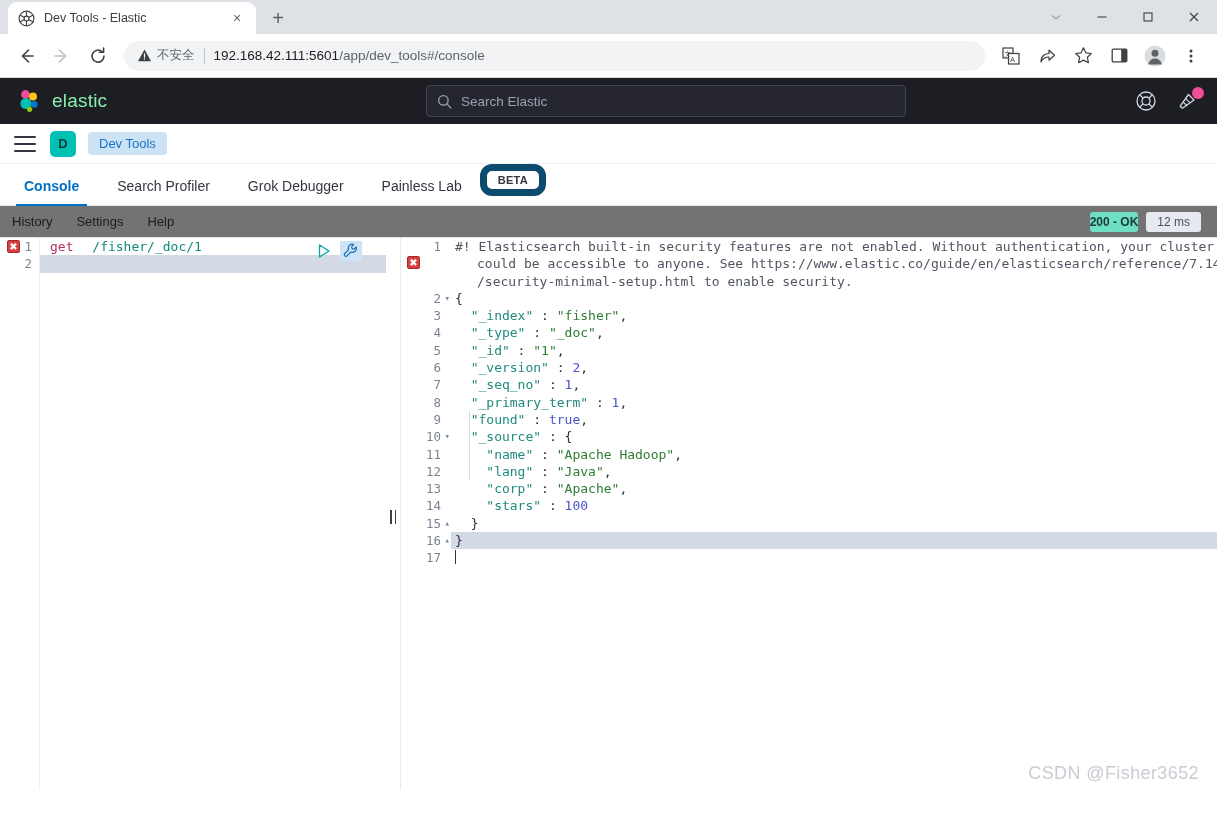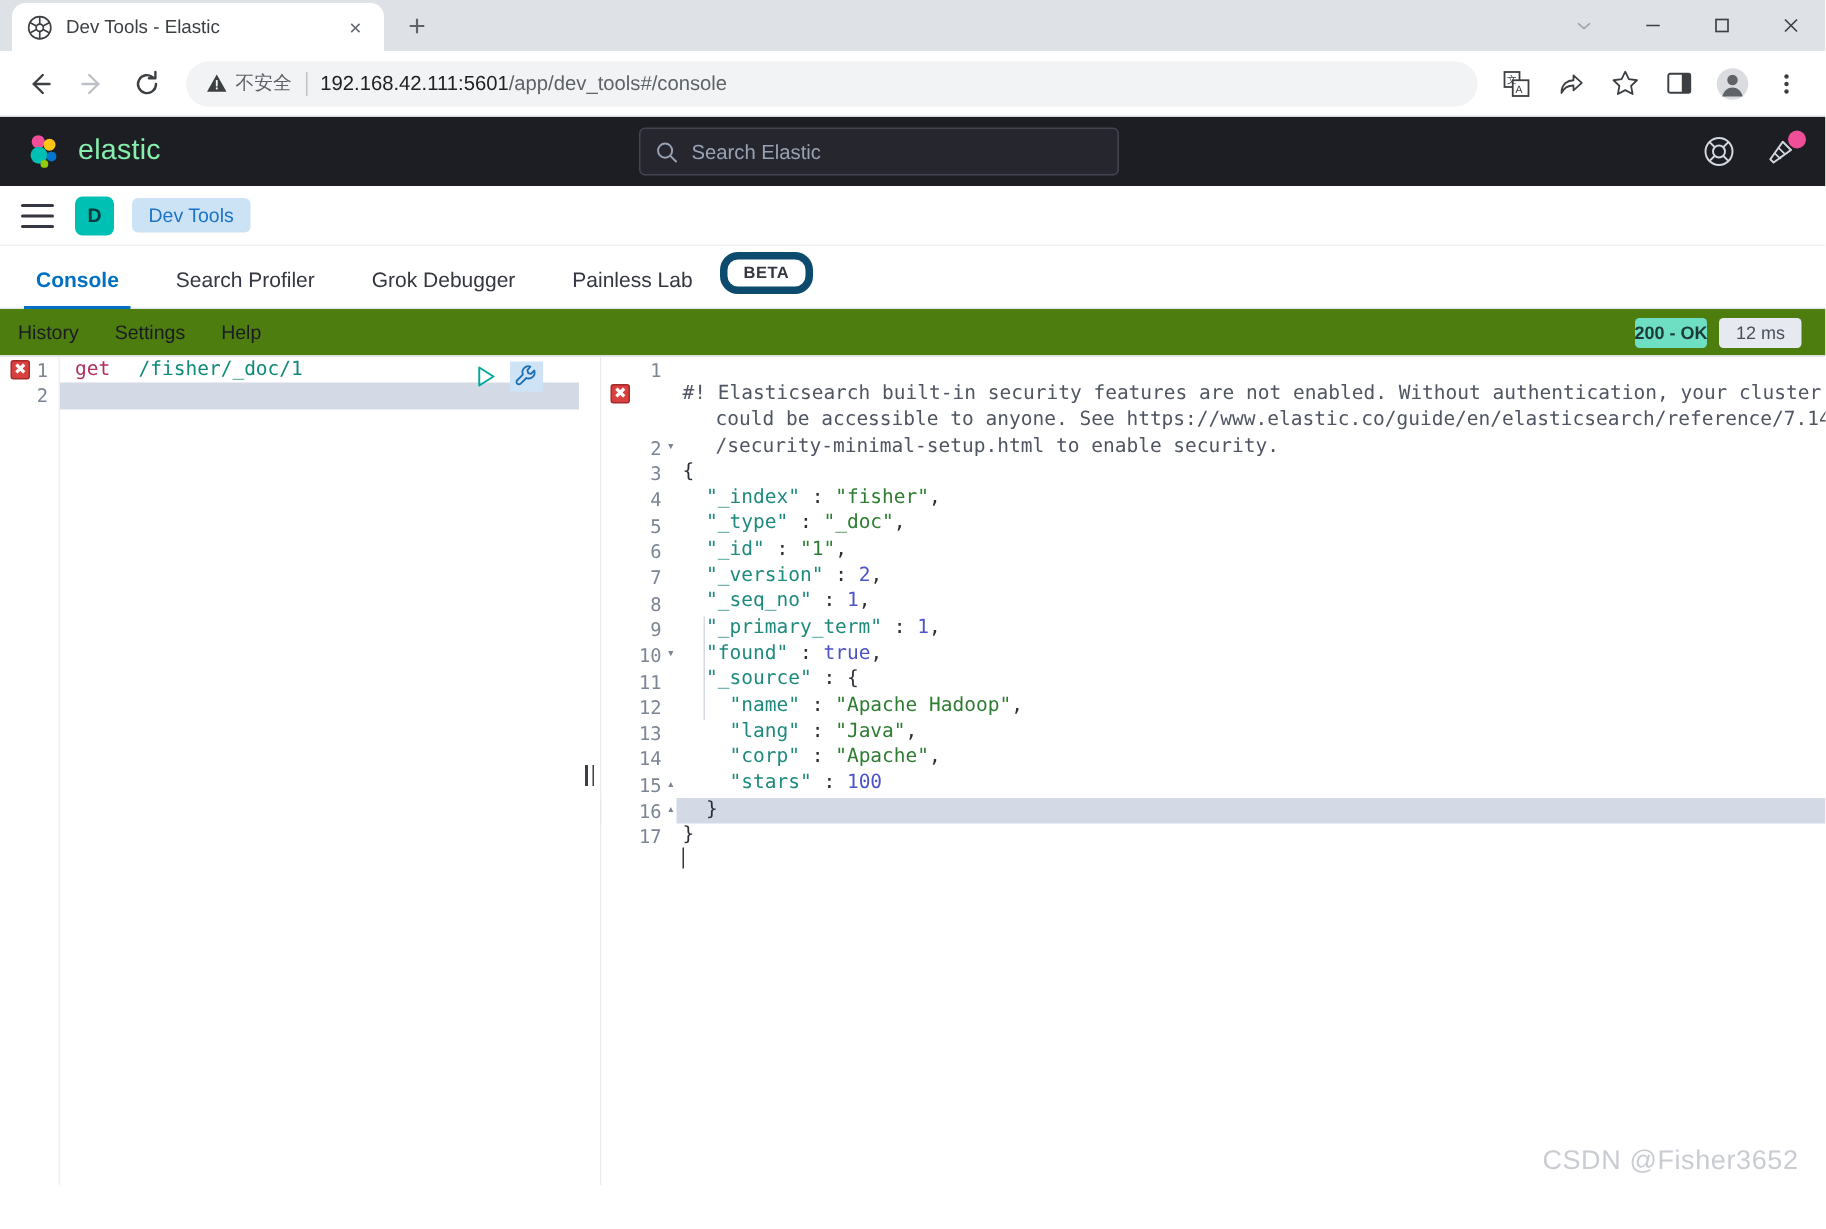--- a/index.html
+++ b/index.html
@@ -70,21 +70,21 @@
   .tb-right { display:flex; align-items:center; flex:0 0 auto; }
 
   
   .elastic-header {
     height:46px; background:#1d1e24; display:flex; align-items:center;
     padding:0 16px; position:relative;
   }
   .brand { display:flex; align-items:center; flex:0 0 auto; }
   .brand-name { color:#86efac; font-size:19px; margin-left:10px; letter-spacing:.2px; }
   .global-search {
-    position:absolute; left:426px; width:320px; height:32px;
+    position:absolute; left:426px; width:480px; height:32px;
     background:#25262e; border:1px solid #434553; border-radius:4px;
     display:flex; align-items:center; padding:0 10px;
   }
   .gs-placeholder { color:#98a2b3; font-size:13.5px; margin-left:9px; }
   .header-right {
     margin-left:auto; display:flex; align-items:center; gap:16px;
   }
   .hdr-icon { position:relative; width:26px; height:26px; color:#d3d7df;
               display:flex; align-items:center; justify-content:center; }
   .notif-dot {
@@ -123,29 +123,29 @@
   .dt-tab {
     font-size:14px; color:#343741; padding:0 8px 11px 8px;
     margin-right:22px; position:relative; white-space:nowrap;
   }
   .dt-tab.active { color:#0071c2; font-weight:600; }
   .dt-tab.active::after {
     content:""; position:absolute; left:0; right:0; bottom:-1px; height:2px;
     background:#0071c2;
   }
   .beta-badge {
-    border:5px solid #0c4a6e; border-radius:12px; font-size:11px;
+    border:7px solid #0c4a6e; border-radius:12px; font-size:11px;
     font-weight:700; color:#343741; padding:3px 11px; margin-bottom:9px;
     letter-spacing:.3px;
   }
 
   
   .console-menu {
     height:31px; display:flex; align-items:center; padding:0 12px;
-    background:#4d7c0f; position:relative;
+    background:#737373; position:relative;
   }
   .cm-item { font-size:13px; color:#1a1c21; margin-right:24px; }
   .status-wrap {
     margin-left:auto; display:flex; align-items:center; gap:8px;
     padding-right:4px;
   }
   .status-ok {
     background:#6edfc3; color:#1c3b36; font-size:12px; font-weight:600;
     padding:3px 0; border-radius:3px;
   }
@@ -221,21 +221,21 @@
     color:#7c8594; font-size:12.5px; font-family:"DejaVu Sans Mono", monospace;
     position:relative;
   }
   .fold { position:absolute; right:1px; top:0; font-size:9px; color:#7c8594; }
   .resp-err {
     position:absolute; left:6px; top:18px; width:13px; height:13px;
     background:#d94040; border:1px solid #a52a2a; border-radius:2px;
     color:#ffffff; font-size:10px; line-height:11px; text-align:center;
     font-family:"Liberation Sans", sans-serif;
   }
-  .resp-lines { position:absolute; left:50px; top:16px; right:0; }
+  .resp-lines { position:absolute; left:50px; top:0; right:0; }
   .rline { height:17.3px; line-height:17.3px; white-space:pre; padding-left:4px; }
   .indent-guide {
     position:absolute; left:68px; width:1px; background:#d6dbe3;
   }
   .caret {
     display:inline-block; width:1px; height:14px; background:#34373f;
     vertical-align:-2px;
   }
 
   .watermark {

